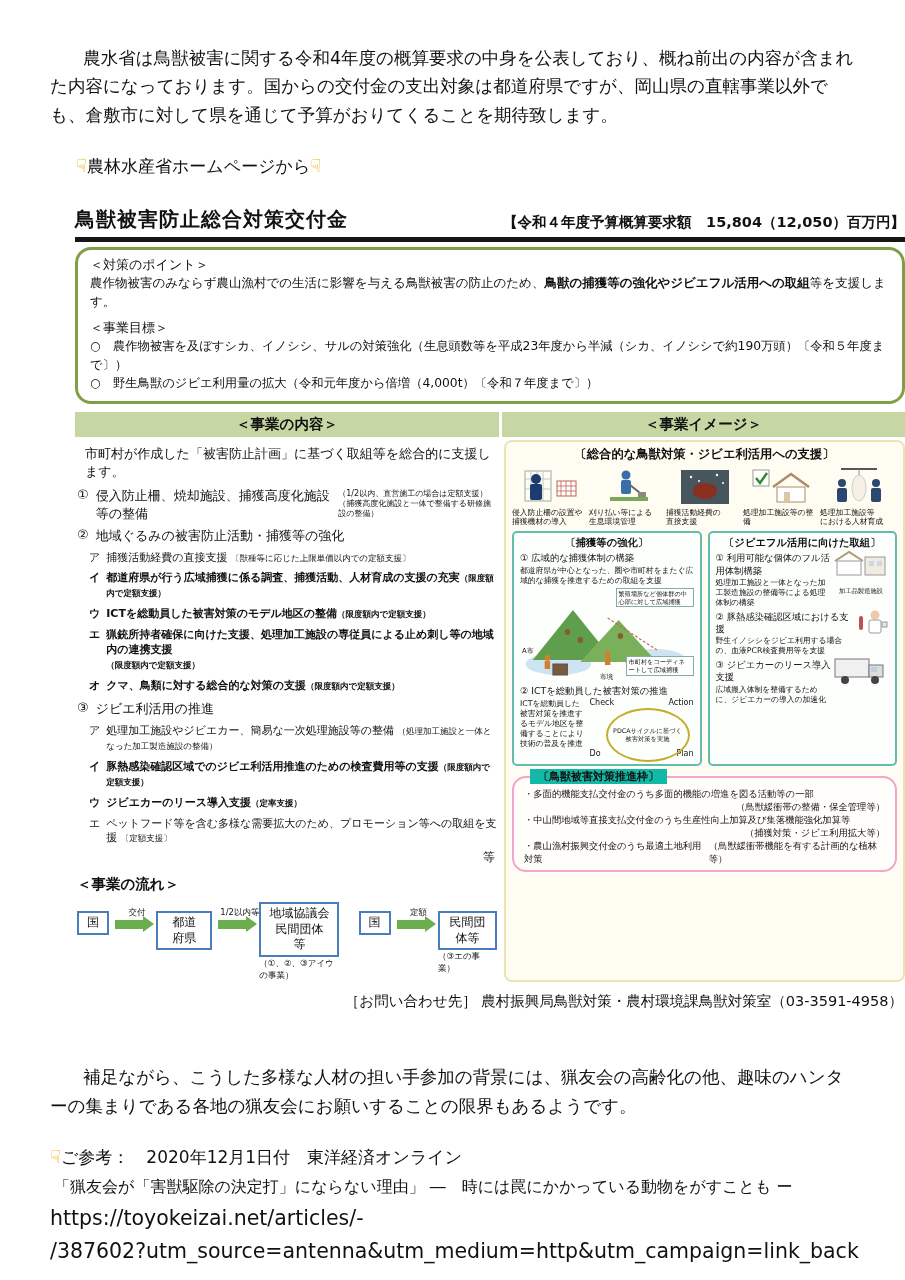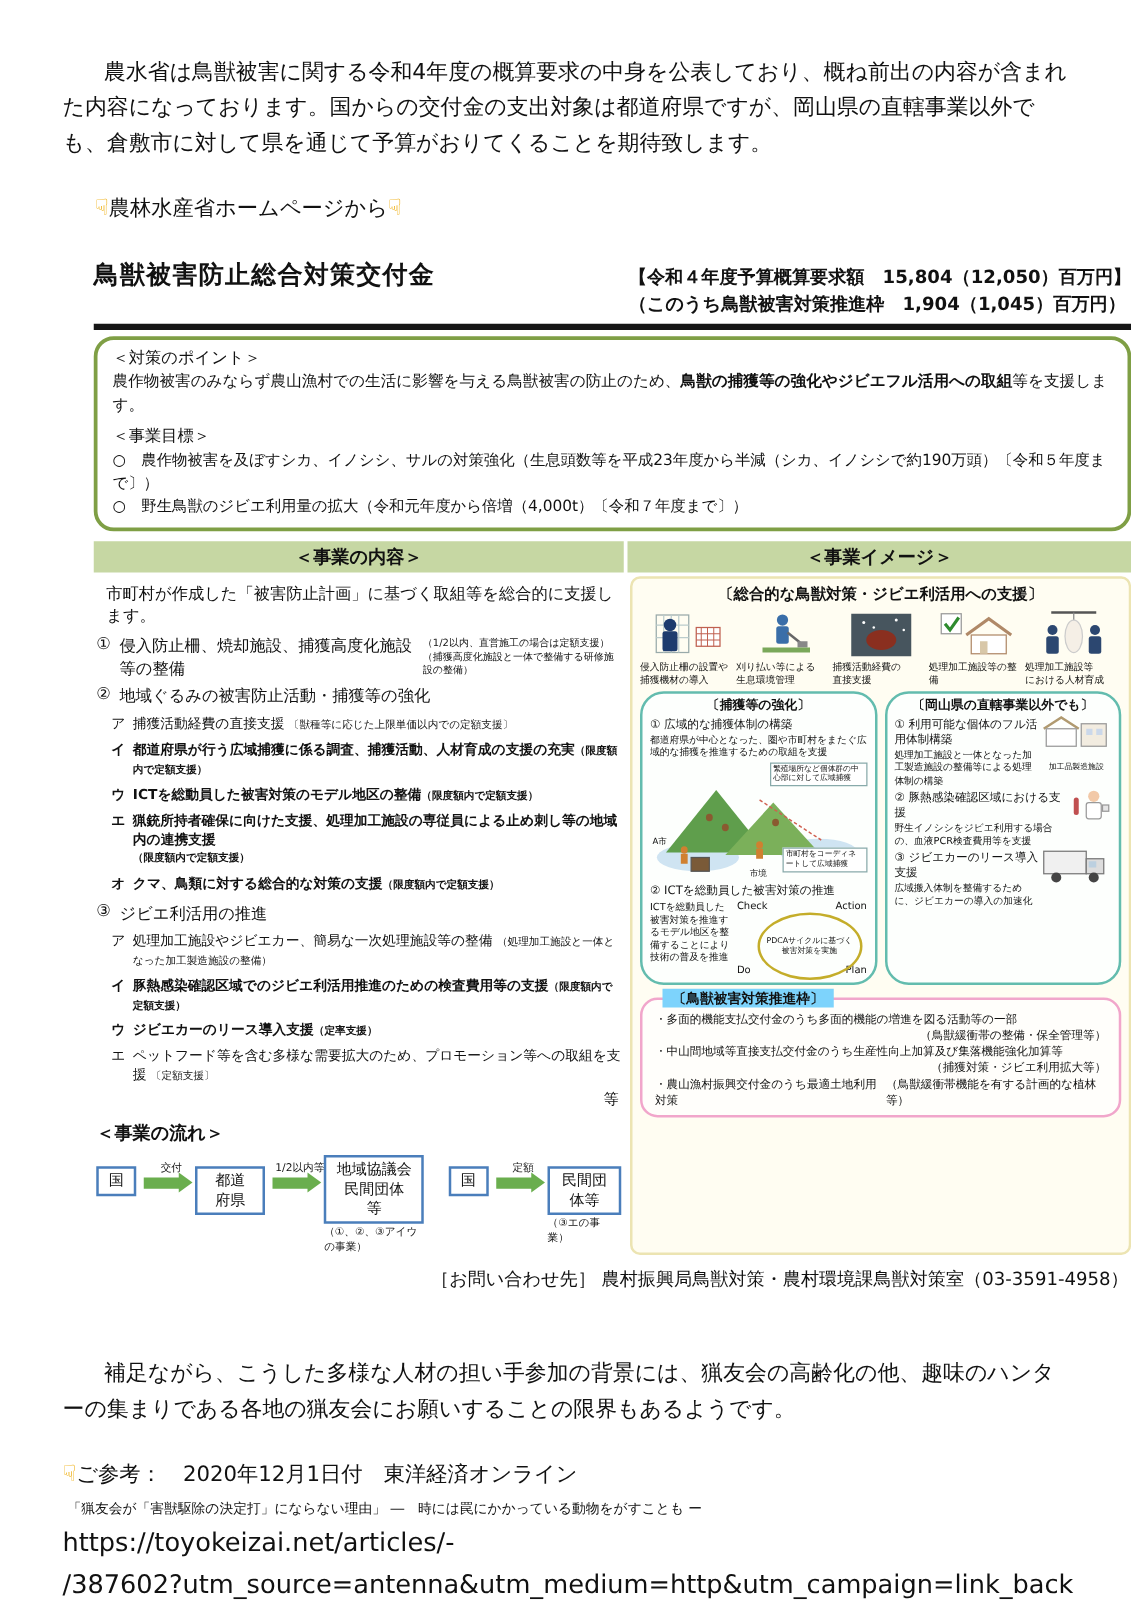--- a/index.html
+++ b/index.html
@@ -51,21 +51,21 @@
   .alabel{position:absolute;top:-13px;left:-4px;width:52px;text-align:center;font-size:8.5px;color:#111}
   .fsp{width:26px}
 
   
   .sup-h{text-align:center;font-weight:bold;font-size:12.3px}
   .icons{display:flex;justify-content:space-between;margin-top:2px}
   .icn{width:77px;text-align:left}
   .icn .art{height:42px;display:flex;align-items:flex-end;justify-content:center}
   .icn .cap{font-size:7.8px;line-height:1.25;white-space:pre-line;margin-top:1px}
   .boxrow{display:flex;gap:6px;margin-top:4px}
-  .gbox{flex:1;border:2px solid #63bcae;border-radius:19px;background:#fdfffd;
+  .gbox{flex:1;border:2px solid #63bcae;border-radius:5px;background:#fdfffd;
         padding:3px 6px 4px;font-size:9px;line-height:1.3}
   .bh{text-align:center;font-weight:bold;font-size:10.3px}
   .it-t{font-weight:normal;font-size:9.3px;margin-top:3px}
   .it-b{font-size:7.8px;line-height:1.3;margin-top:1px}
   .mtn-wrap{position:relative;height:94px;margin-top:2px}
   .lbl{position:absolute;border:1px solid #8aa;background:#fff;font-size:6.2px;
        padding:1px 2px;line-height:1.25;width:72px}
   .lbl-plain{position:absolute;font-size:6.8px;background:transparent}
   .ictrow{display:flex;gap:4px;align-items:flex-start;margin-top:1px}
   .ictrow .it-b{flex:1}
@@ -73,48 +73,47 @@
   .pdca .cor{position:absolute}
   .pdca .oval{position:absolute;left:16px;top:10px;width:74px;height:44px;border:2px solid #c4ad2a;
        border-radius:50%;display:flex;align-items:center;justify-content:center;
        text-align:center;font-size:6.3px;line-height:1.25;padding:3px}
   .gitem{display:flex;gap:0;align-items:flex-start}
   .gitem .txt{flex:1}
   .gart{flex:none;text-align:center}
   .gart .cap{font-size:6.3px;line-height:1.2}
   .promo{position:relative;border:2.5px solid #f1a6cb;border-radius:14px;margin-top:10px;
          padding:9px 10px 5px;font-size:9.3px;line-height:1.4;background:#fffefb}
-  .promo .ph{position:absolute;top:-9px;left:16px;background:#7dd3fc;padding:0 8px;
+  .promo .ph{position:absolute;top:-9px;left:16px;background:#14b8a6;padding:0 8px;
          font-weight:bold;font-size:11px}
   .pn{text-align:right;font-size:9.3px}
   .pline3{display:flex;justify-content:space-between}
   .contact{text-align:right;font-size:14.5px;margin-top:10px;padding-right:2px}
 
   
   .p2{margin:52px 0 0;font-size:17.5px;line-height:1.66;text-indent:1.9em}
   .ref{margin-top:25px;font-size:17px}
-  .ref-t{font-size:11px;margin-top:8px;padding-left:4px}
+  .ref-t{font-size:16px;margin-top:8px;padding-left:4px}
   .urls{font-size:20.5px;line-height:1.6;margin-top:4px;word-break:break-all;color:#111}
 </style>
 </head>
 <body>
 
 <div class="pad">
   <p class="intro">農水省は鳥獣被害に関する令和4年度の概算要求の中身を公表しており、概ね前出の内容が含まれた内容になっております。国からの交付金の支出対象は都道府県ですが、岡山県の直轄事業以外でも、倉敷市に対して県を通じて予算がおりてくることを期待致します。</p>
   <div class="src">
     <span class="hand">☟</span><span>農林水産省ホームページから</span><span class="hand">☟</span>
   </div>
 </div>
 
 <div class="flyer">
   <div class="fl-head">
     <div class="fl-title">鳥獣被害防止総合対策交付金</div>
     <div class="fl-budget">
       <div>【令和４年度予算概算要求額　15,804（12,050）百万円】</div>
-      <div>（このうち鳥獣被害対策推進枠　1,904（1,045）百万円）</div>
     </div>
   </div>
   <div class="fl-bar"></div>
 
   <div class="fl-box">
     <div class="bx-h">＜対策のポイント＞</div>
     <div>
       <span>農作物被害のみならず農山漁村での生活に影響を与える鳥獣被害の防止のため、</span><b>鳥獣の捕獲等の強化やジビエフル活用への取組</b><span>等を支援します。</span>
     </div>
     <div class="bx-h" style="margin-top:6px">＜事業目標＞</div>
@@ -324,21 +323,21 @@
               <span class="cor" style="left:0;top:0">Check</span>
               <span class="cor" style="right:0;top:0">Action</span>
               <span class="cor" style="left:0;bottom:0">Do</span>
               <span class="cor" style="right:0;bottom:0">Plan</span>
               <span class="oval">PDCAサイクルに基づく被害対策を実施</span>
             </div>
           </div>
         </div>
 
         <div class="gbox">
-          <div class="bh">〔岡山県の直轄事業以外でも〕</div>
+          <div class="bh">〔ジビエフル活用に向けた取組〕</div>
           <div class="gitem">
             <div class="txt">
               <div class="it-t">① 利用可能な個体のフル活用体制構築</div>
               <div class="it-b">処理加工施設と一体となった加工製造施設の整備等による処理体制の構築</div>
             </div>
             <div class="gart">
               <svg width="56" height="34" viewBox="0 0 56 34">
                   <path d="M2 12 L16 3 L30 12" stroke="#b09a70" stroke-width="2" fill="none"></path>
                   <rect x="4" y="12" width="24" height="14" fill="#fff" stroke="#999"></rect>
                   <rect x="32" y="8" width="20" height="18" fill="#f2ece0" stroke="#999"></rect>

